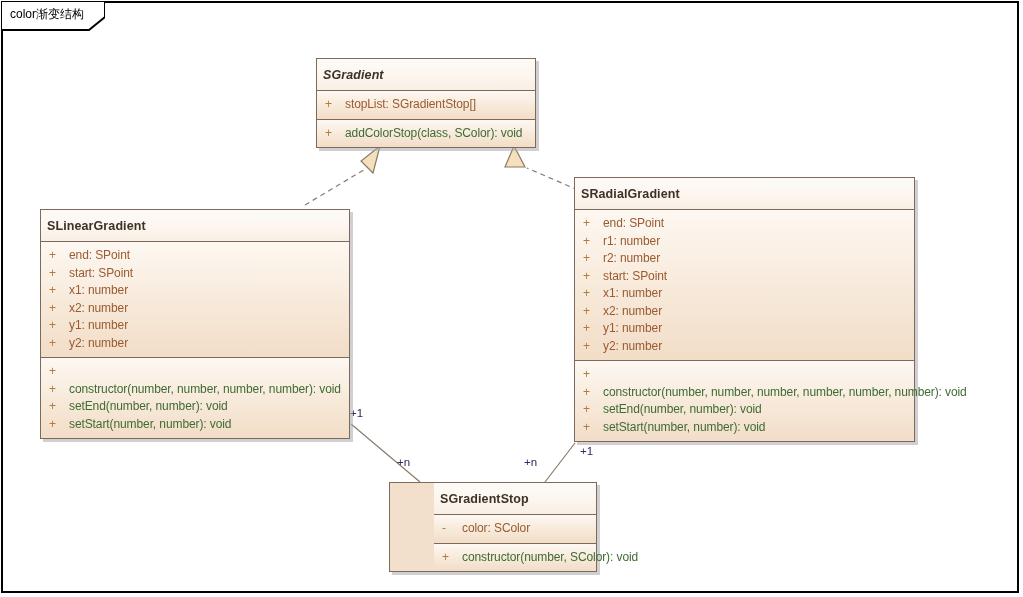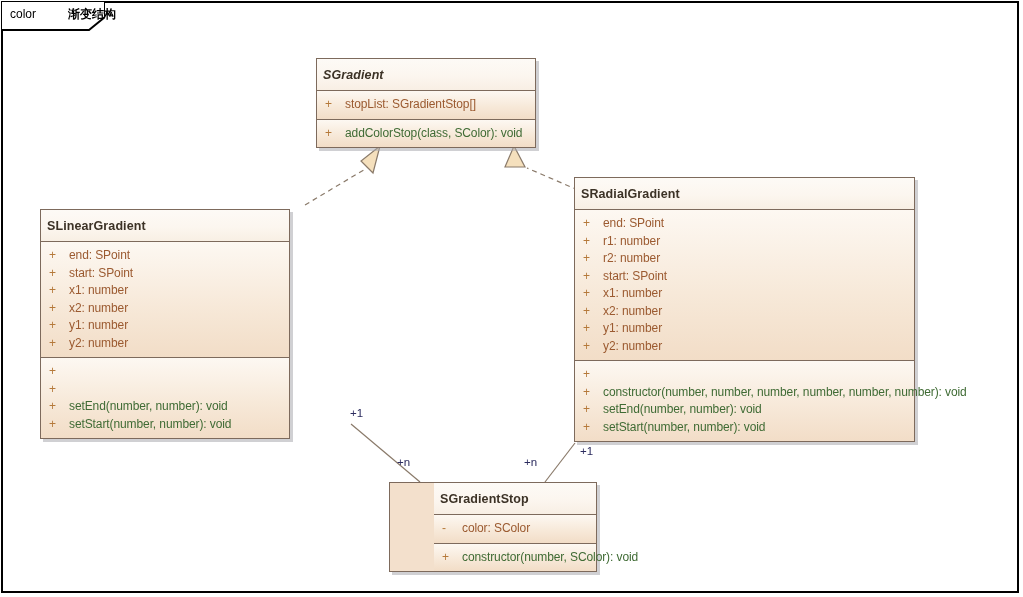--- a/index.html
+++ b/index.html
@@ -39,21 +39,21 @@
   #frame-tab svg { display: block; }
   #frame-tab-label {
     position: absolute;
     left: 9px;
     top: 5px;
     font-size: 12px;
     color: #000000;
     white-space: nowrap;
     letter-spacing: 0px;
   }
-  #frame-tab-label .zh { font-weight: bold; margin-left: 32px; }
+  #frame-tab-label .zh { font-weight: normal; }
 
   
   #connectors {
     position: absolute;
     left: 0; top: 0;
     width: 1023px;
     height: 597px;
     pointer-events: none;
   }
 
@@ -163,21 +163,21 @@
       </div>
     </div>
     <div class="uml-section">
       <div class="uml-row meth">
         <span class="vis">+</span>
         <span class="txt">addColorStop(class, SColor): void</span>
       </div>
     </div>
   </div>
 
-  <div class="uml-class" style="left:40px; top:209px; width:250px;">
+  <div class="uml-class" style="left:40px; top:209px; width:310px;">
     <div class="uml-header">SLinearGradient</div>
     <div class="uml-section">
       <div class="uml-row attr">
         <span class="vis">+</span>
         <span class="txt">end: SPoint</span>
       </div>
       <div class="uml-row attr">
         <span class="vis">+</span>
         <span class="txt">start: SPoint</span>
       </div>
@@ -197,20 +197,21 @@
         <span class="vis">+</span>
         <span class="txt">y2: number</span>
       </div>
     </div>
     <div class="uml-section">
       <div class="uml-row meth">
         <span class="vis">+</span>
       </div>
       <div class="uml-row meth">
         <span class="vis">+</span>
+        <span class="txt">constructor(number, number, number, number): void</span>
       </div>
       <div class="uml-row meth">
         <span class="vis">+</span>
         <span class="txt">setEnd(number, number): void</span>
       </div>
       <div class="uml-row meth">
         <span class="vis">+</span>
         <span class="txt">setStart(number, number): void</span>
       </div>
     </div>

